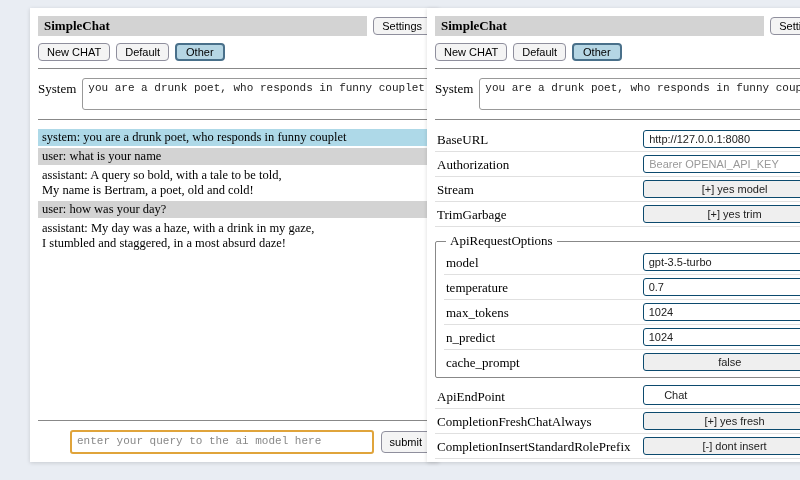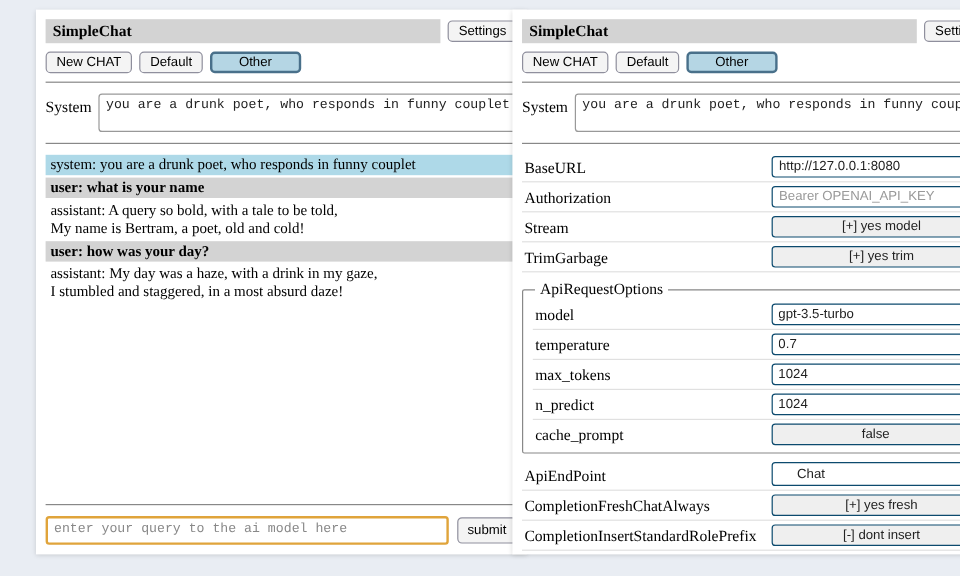--- a/index.html
+++ b/index.html
@@ -18,44 +18,44 @@
   .title-bar {
     flex:1; background:#d3d3d3; font-weight:bold; font-size:13px;
     padding:2px 6px; color:#000;
   }
   button {
     font-family:"Liberation Sans", sans-serif; font-size:11px;
     background:#f4f4f4; border:1px solid #8f8f9d; border-radius:4px;
     padding:2px 8px; color:#000; cursor:pointer;
   }
   .session-row { display:flex; gap:6px; margin-top:7px; }
-  .sbtn.active { background:#b5d6e4; border:2px solid #49708a; padding:1px 22px; }
+  .sbtn.active { background:#b5d6e4; border:2px solid #49708a; padding:1px 9px; }
 
   hr.major { border:none; border-top:1px solid #888; margin:7px 0; }
 
   .system-row { display:flex; gap:6px; align-items:flex-start; margin:2px 0; }
   .system-row .lbl { font-size:13px; padding-top:3px; }
   textarea {
     font-family:"Liberation Mono","DejaVu Sans Mono", monospace; font-size:11px;
     border:1px solid #999; border-radius:3px; padding:3px 5px; resize:none;
     color:#222; outline:none;
   }
   textarea::placeholder { color:#888; }
   .system-row textarea { flex:1; height:32px; }
 
   .messages { margin-top:2px; }
   .msg { font-size:12.5px; line-height:15px; padding:1px 4px; margin-bottom:2px; white-space:pre-line; color:#000; }
   .msg.system    { background:#aed9e8; }
-  .msg.user      { background:#d3d3d3;font-weight:bold; }
+  .msg.user      { background:#d3d3d3; }
   .msg.assistant { background:transparent; }
 
   .spacer { flex:1; }
 
   .query-row { display:flex; gap:7px; align-items:stretch; margin-top:2px; }
-  .query-row textarea { flex:1; height:24px; }
+  .query-row textarea { flex:1; height:24px;margin-left:32px; }
   .query-row textarea.focused { border:2px solid #e0a43b; }
   .submit-btn { align-self:center; padding:4px 8px; }
 
   
   .srow {
     display:flex; align-items:flex-end; justify-content:space-between;
     padding:3px 2px; border-bottom:1px solid #e0e0e0; min-height:22px;
   }
   .srow .slabel { font-size:13px; color:#000; }
   .sctrl { width:47%; display:flex; }

